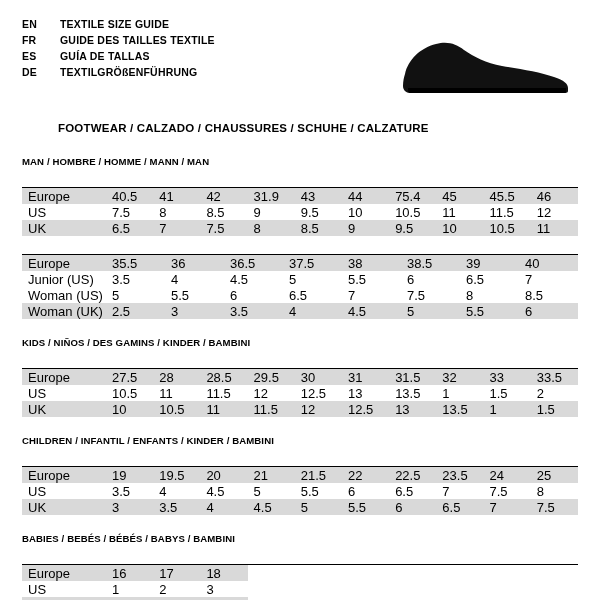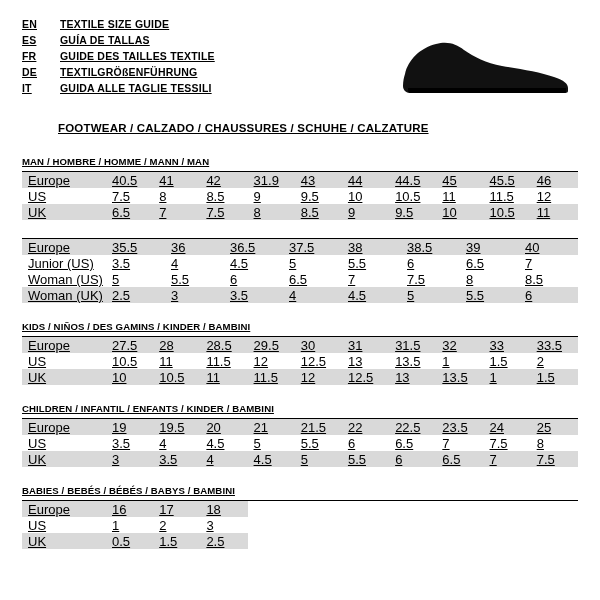--- a/index.html
+++ b/index.html
@@ -13,21 +13,20 @@
     font-family: "Liberation Sans", sans-serif;
     color: #000000;
     overflow: hidden;
   }
   .page {
     position: relative;
     width: 600px;
     height: 600px;
     box-sizing: border-box;
     padding: 16px 22px 0 22px;
-    text-decoration: underline;
   }
 
   
   .header {
     position: relative;
     height: 92px;
   }
   .lang-table {
     border-collapse: collapse;
     font-size: 10.5px;
@@ -65,21 +64,21 @@
   }
 
   
   .section {
     margin-top: 18px;
   }
   .section-title {
     font-size: 9.6px;
     font-weight: bold;
     letter-spacing: 0.1px;
-    padding-bottom: 4px;
+    padding-bottom: 20px;
   }
   .rule {
     height: 1px;
     background: #000000;
     margin-bottom: 0px;
   }
   table.size {
     border-collapse: collapse;
     width: 100%;
     table-layout: fixed;
@@ -110,34 +109,30 @@
 <div class="page">
 
   <div class="header">
     <table class="lang-table">
       <tbody>
         <tr>
           <td class="lang-code">EN</td>
           <td class="lang-text">TEXTILE SIZE GUIDE</td>
         </tr>
         <tr>
+          <td class="lang-code">FR</td>
+          <td class="lang-text">GUIDE DES TAILLES TEXTILE</td>
+        </tr>
+        <tr>
           <td class="lang-code">ES</td>
           <td class="lang-text">GUÍA DE TALLAS</td>
         </tr>
         <tr>
-          <td class="lang-code">FR</td>
-          <td class="lang-text">GUIDE DES TAILLES TEXTILE</td>
-        </tr>
-        <tr>
           <td class="lang-code">DE</td>
           <td class="lang-text">TEXTILGRÖßENFÜHRUNG</td>
-        </tr>
-        <tr>
-          <td class="lang-code">IT</td>
-          <td class="lang-text">GUIDA ALLE TAGLIE TESSILI</td>
         </tr>
       </tbody>
     </table>
 
     <svg class="shoe-art" viewBox="0 0 180 70">
       <path d="M11,44 C14,30 26,18 42,14 C54,11 62,14 70,20 C80,27 92,33 108,36 C126,39 146,42 160,47 C170,50 174,54 174,58 L174,61 C174,62 173,63 171,63 L16,63 C12,63 9,60 9,56 C9,51 10,47 11,44 Z" fill="#111111"></path>
       <path d="M14,58 L172,58 L172,62 C172,63 171,63 170,63 L16,63 C14,63 14,61 14,58 Z" fill="#000000"></path>
     </svg>
   </div>
 
@@ -149,21 +144,21 @@
     <table class="size">
       <tbody>
         <tr class="shaded">
           <td class="label">Europe</td>
           <td class="val">40.5</td>
           <td class="val">41</td>
           <td class="val">42</td>
           <td class="val">31.9</td>
           <td class="val">43</td>
           <td class="val">44</td>
-          <td class="val">44.5</td>
+          <td class="val">75.4</td>
           <td class="val">45</td>
           <td class="val">45.5</td>
           <td class="val">46</td>
         </tr>
         <tr>
           <td class="label">US</td>
           <td class="val">7.5</td>
           <td class="val">8</td>
           <td class="val">8.5</td>
           <td class="val">9</td>

